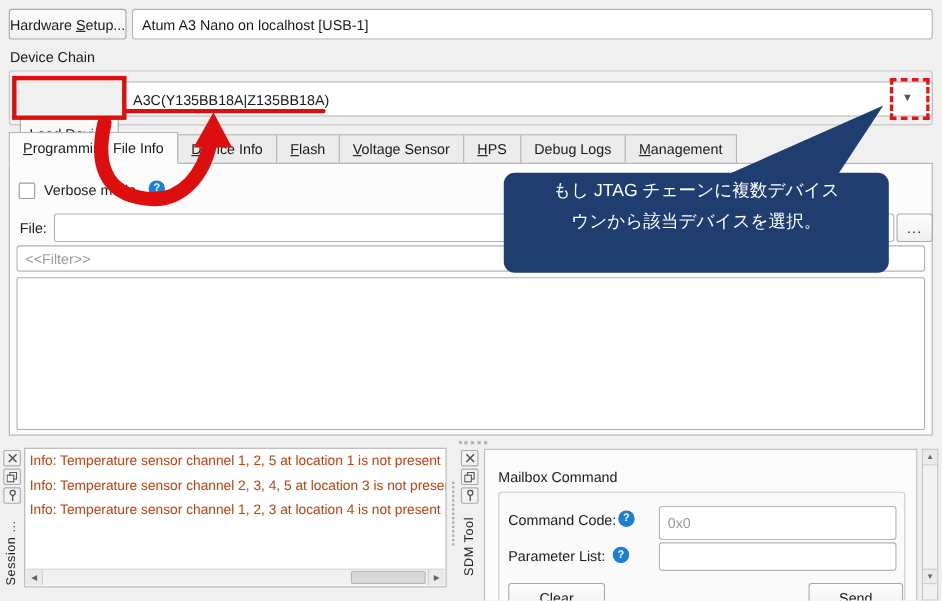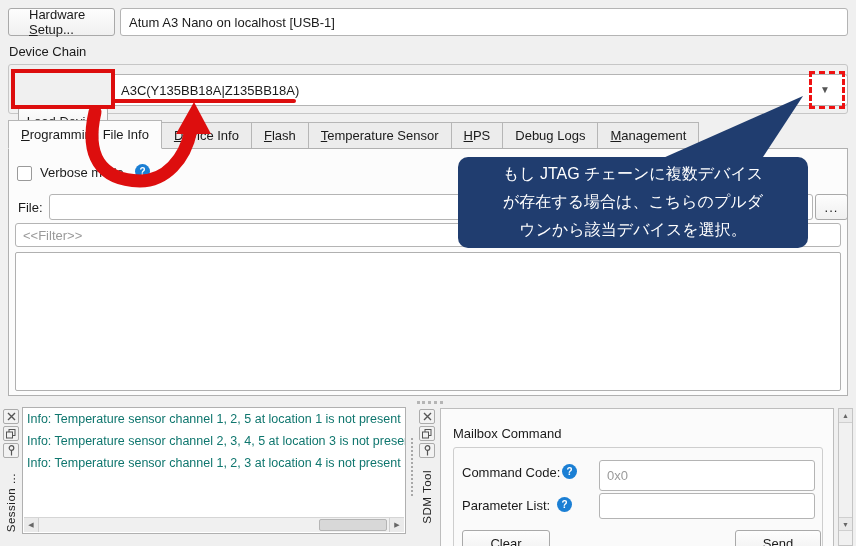--- a/index.html
+++ b/index.html
@@ -21,21 +21,21 @@
     display:flex; align-items:center; padding:0 8px;
   }
   input.tbox {
     background:#fff; border:1px solid #b4b4b4; border-radius:3px;
     padding:0 7px; font:inherit; color:#1a1a1a; outline:none;
   }
   input.tbox::placeholder { color:#9a9a9a; }
   u { text-decoration:underline; }
 
   
-  #hw-setup-btn { position:absolute; left:8px; top:8px; width:107px; height:28px;padding-left:20px; }
+  #hw-setup-btn { position:absolute; left:8px; top:8px; width:107px; height:28px; }
   #hw-field   { position:absolute; left:120px; top:8px; width:728px; height:28px; }
   #devchain-label { position:absolute; left:9px; top:44px; }
 
   
   #devchain-box { position:absolute; left:8px; top:64px; width:840px; height:50px;
     border:1px solid #c6c6c6; border-radius:3px; }
   #load-device-btn { position:absolute; left:18px; top:75px; width:90px; height:28px;margin-top:32px; }
   #device-combo { position:absolute; left:112px; top:74px; width:736px; height:32px; }
   #combo-arrow { position:absolute; left:814px; top:80px; width:22px; height:20px;
     color:#555; font-size:10px; text-align:center; line-height:20px; }
@@ -74,21 +74,21 @@
   .vtitle { writing-mode:vertical-rl; transform:rotate(180deg);
     font-size:11.5px; color:#222; letter-spacing:.5px; white-space:nowrap; }
 
   
   #session-side { position:absolute; left:2px; top:408px; width:20px; height:126px; }
   #session-side .icons { position:absolute; top:1px; left:1px; }
   #session-title { position:absolute; bottom:2px; left:3px; }
   #session-log { position:absolute; left:22px; top:407px; width:384px; height:127px;
     background:#fff; border:1px solid #b0b0b0; overflow:hidden; }
   .log-line { white-space:nowrap; padding:1px 4px; line-height:20px;
-    font-size:12.5px; color:#0f766e; overflow:hidden; }
+    font-size:12.5px; color:#c2410c; overflow:hidden; }
   #h-scrollbar { position:absolute; left:1px; right:1px; bottom:1px; height:15px;
     background:#f0f0f0; border-top:1px solid #d5d5d5; }
   .sb-arrow { position:absolute; top:0; width:15px; height:14px; background:#eaeaea;
     color:#666; font-size:7px; display:flex; align-items:center; justify-content:center; }
   #sb-left { left:0; border-right:1px solid #cfcfcf; }
   #sb-right { right:0; border-left:1px solid #cfcfcf; }
   #sb-thumb { position:absolute; right:17px; top:1px; width:68px; height:12px;
     background:#d8d8d8; border:1px solid #b5b5b5; border-radius:2px; }
 
   
@@ -168,24 +168,24 @@
     </div>
 
     <div class="tab">
       <span><span></span><u>D</u><span>evice Info</span></span>
     </div>
 
     <div class="tab">
       <span><span></span><u>F</u><span>lash</span></span>
     </div>
 
-
-    <div class="tab">
-      <span><span></span><u>T</u><span>emperature Sensor</span></span>
-    </div>
+    <div class="tab">
+      <span><span></span><u>V</u><span>oltage Sensor</span></span>
+    </div>
+
 
     <div class="tab">
       <span><span></span><u>H</u><span>PS</span></span>
     </div>
 
     <div class="tab">
       <span><span>Debug Logs</span><u></u><span></span></span>
     </div>
 
     <div class="tab">
@@ -287,15 +287,14 @@
 <div id="red-underline"></div>
 <div id="red-dashed-box"></div>
 <svg id="anno-svg">
   <path d="M 95 112 C 85 155, 100 180, 140 181 C 165 181, 185 160, 191 130" stroke="#dd0e0e" stroke-width="13" fill="none" stroke-linecap="round"></path>
   <polygon points="176,134 211,134 194,102" fill="#dd0e0e"></polygon>
   <polygon points="803,96 645,166 757,166" fill="#203d6f"></polygon>
 </svg>
 
 <div id="callout">
   <div>もし JTAG チェーンに複数デバイス</div>
-  <div>が存在する場合は、こちらのプルダ</div>
   <div>ウンから該当デバイスを選択。</div>
 </div>
 
 </body></html>

